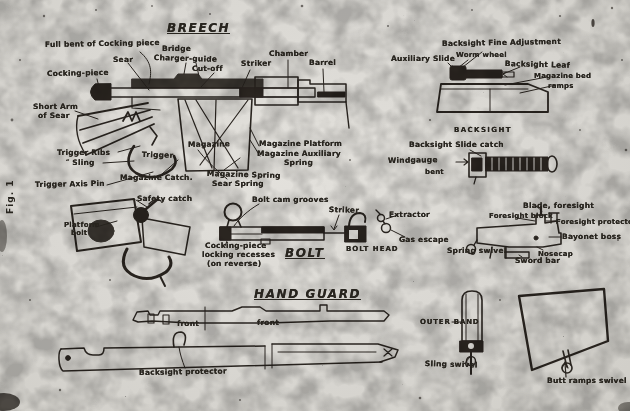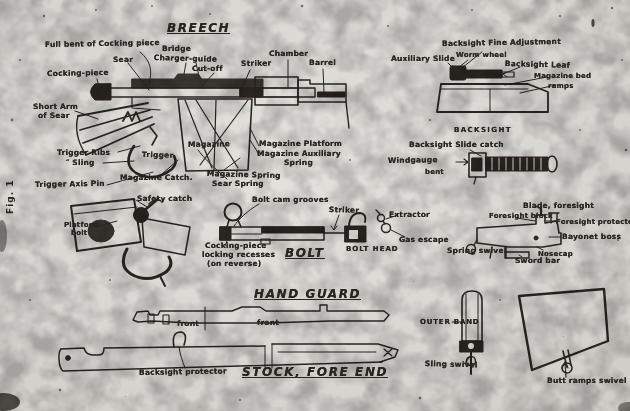--- a/index.html
+++ b/index.html
@@ -276,20 +276,19 @@
   <div class="lbl sm" style="left:489px;top:212px">Foresight block</div>
   <div class="lbl sm" style="left:556px;top:218px">Foresight protector</div>
   <div class="lbl" style="left:562px;top:233px">Bayonet boss</div>
   <div class="lbl sm" style="left:538px;top:250px">Nosecap</div>
   <div class="lbl" style="left:515px;top:257px">Sword bar</div>
   <div class="lbl" style="left:447px;top:247px">Spring swivel</div>
 
   <div class="lbl cap und" style="left:254px;top:290px">HAND GUARD</div>
   <div class="lbl" style="left:177px;top:320px">front</div>
   <div class="lbl" style="left:257px;top:319px">front</div>
-  <div class="lbl cap und" style="left:242px;top:368px">STOCK, FORE END</div>
   <div class="lbl r3" style="left:139px;top:369px">Backsight protector</div>
 
   <div class="lbl sm" style="left:420px;top:318px;letter-spacing:.8px">OUTER BAND</div>
   <div class="lbl r2" style="left:425px;top:360px">Sling swivel</div>
   <div class="lbl" style="left:547px;top:377px">Butt ramps swivel</div>
 
 </div>
 
 </body></html>

